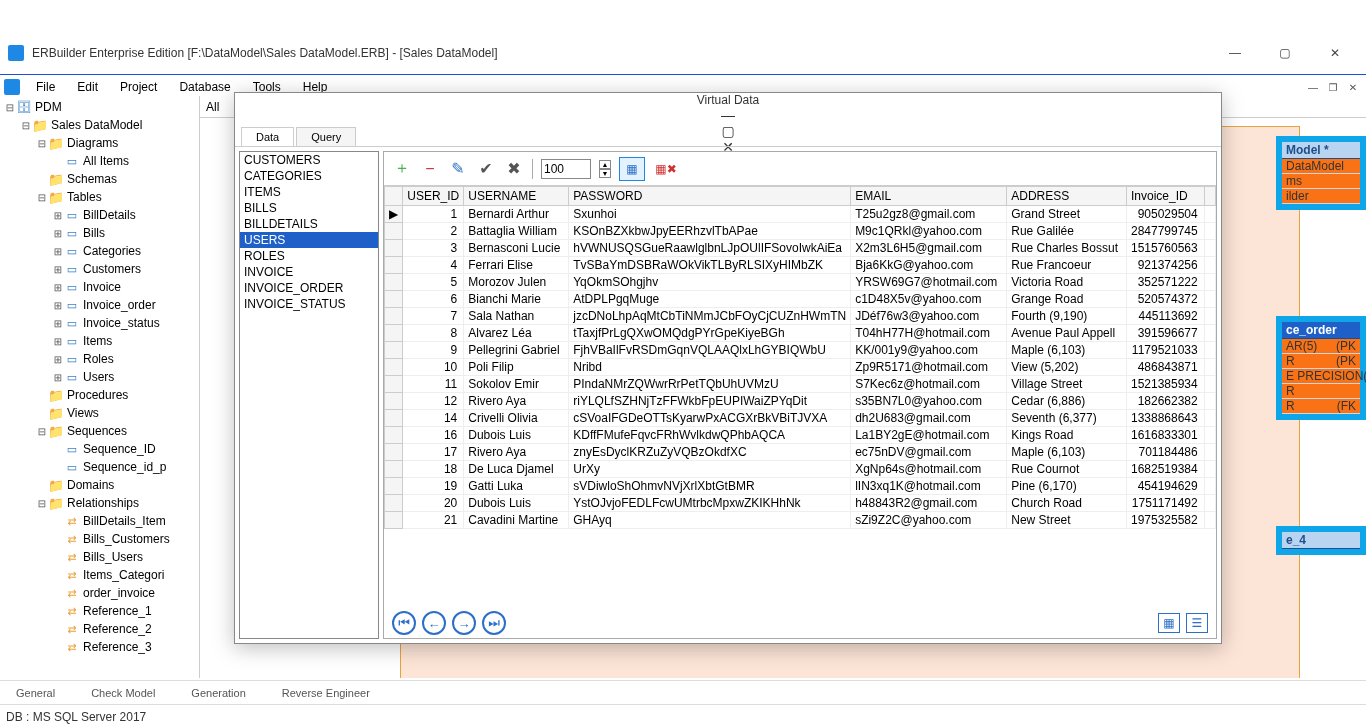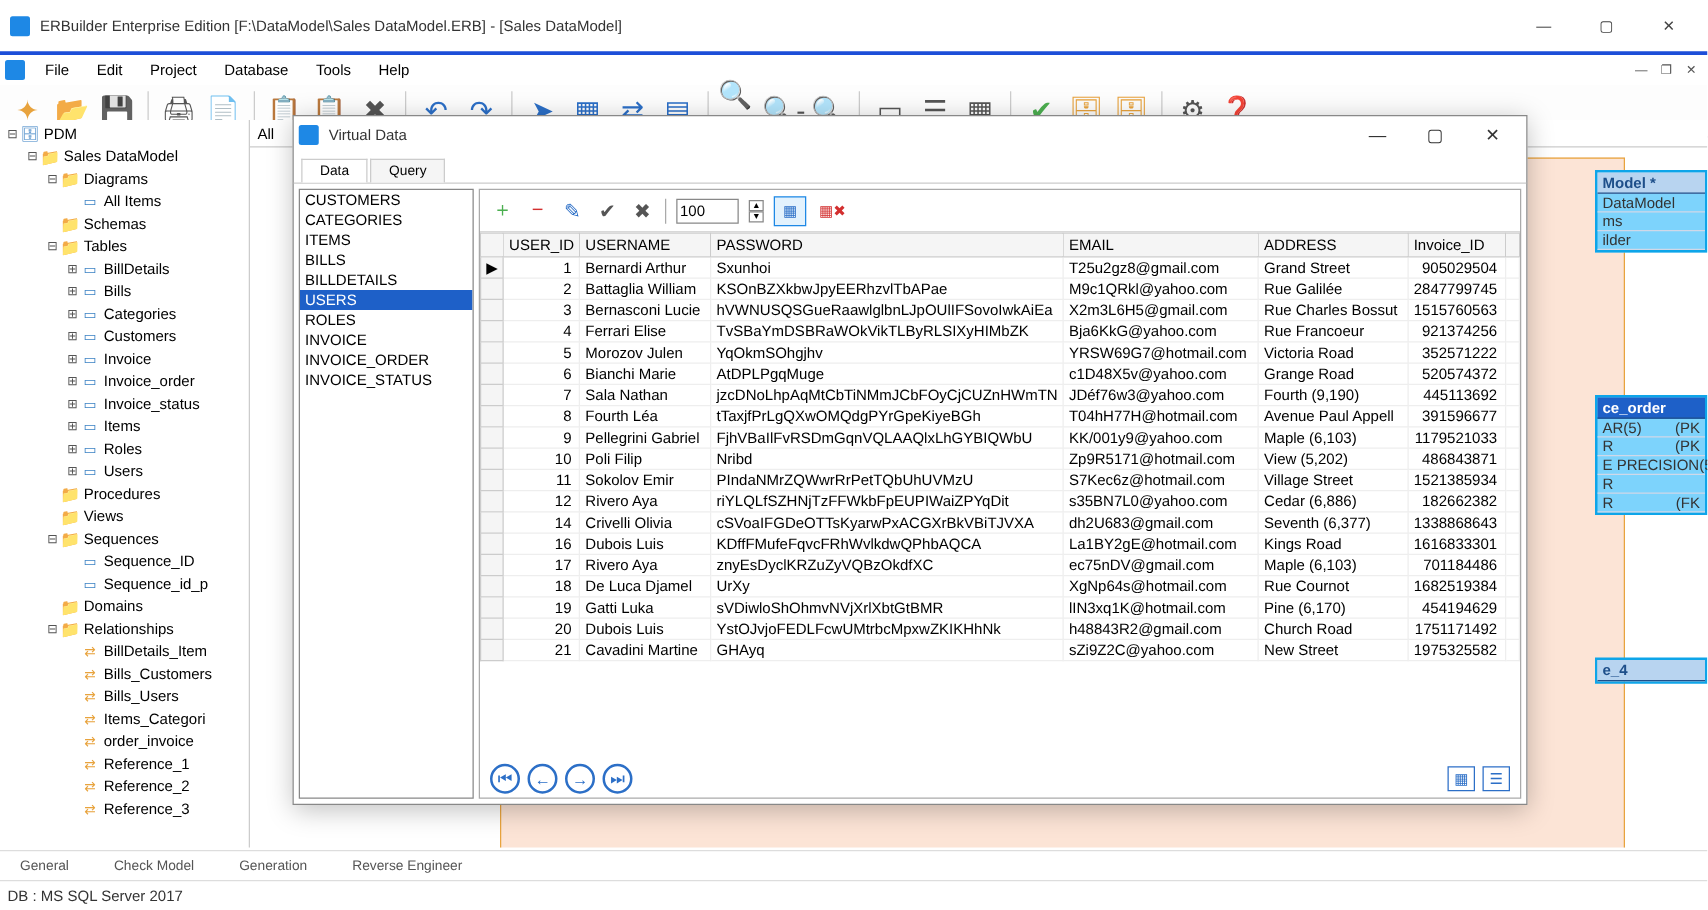--- a/index.html
+++ b/index.html
@@ -1,17 +1,17 @@
 <!DOCTYPE html>
 <html><head>
 <meta charset="utf-8">
 <style>
 * { margin:0; padding:0; box-sizing:border-box; font-family:"Segoe UI",Tahoma,sans-serif; font-size:12px; }
 body { width:1366px; height:728px; background:#fff; overflow:hidden; position:relative; }
-.titlebar { height:44px; background:#fff; display:flex; align-items:center; padding:0 8px; border-bottom:3px solid #1d4ed8; }
+.titlebar { height:44px; background:#fff; display:flex; align-items:center; padding:0 8px; border-bottom:1px solid #1d4ed8;margin-top:31px; }
 .titlebar .app-icon { width:16px; height:16px; background:#1e88e5; border-radius:2px; margin-right:8px; }
 .titlebar .title { flex:1; color:#333; }
 .win-ctrls { display:flex; gap:4px; }
 .win-ctrls span { width:46px; height:24px; display:flex; align-items:center; justify-content:center; color:#444; cursor:pointer; }
 .menubar { height:24px; display:flex; align-items:center; padding:0 4px; gap:2px; background:#fff; }
 .menubar .item { padding:2px 10px; cursor:pointer; }
 .mdi-ctrls { margin-left:auto; display:flex; gap:2px; }
 .mdi-ctrls span { width:18px; height:16px; display:flex; align-items:center; justify-content:center; color:#555; font-size:10px; cursor:pointer; }
 .toolbar { height:42px; display:flex; align-items:center; padding:0 6px; gap:4px; border-bottom:1px solid #ccc; background:#fdfdfd; }
 .toolbar .btn { width:32px; height:32px; display:flex; align-items:center; justify-content:center; cursor:pointer; border-radius:3px; }
@@ -21,27 +21,27 @@
 .tree-pane { width:200px; border-right:1px solid #ccc; overflow:auto; background:#fff; padding:2px 0; }
 .tree-item { display:flex; align-items:center; height:18px; padding-left:4px; white-space:nowrap; cursor:pointer; }
 .tree-item .expander { width:12px; text-align:center; color:#555; font-size:10px; }
 .tree-item .ticon { width:16px; height:14px; margin-right:3px; display:inline-flex; align-items:center; justify-content:center; }
 .folder { color:#e8a33d; font-size:13px; }
 .doc { color:#3b82c4; font-size:11px; }
 .db { color:#3b82c4; font-size:12px; }
 .rel { color:#e8a33d; font-size:11px; }
 .canvas-pane { flex:1; position:relative; background:#fff; overflow:hidden; }
 .topbar { height:22px; border-bottom:1px solid #ccc; display:flex; align-items:center; padding-left:6px; }
-.card { position:absolute; border:2px solid #0ea5e9; background:#7dd3fc; font-size:10px; }
+.card { position:absolute; border:6px solid #0ea5e9; background:#f97316; font-size:10px; }
 .card .hdr { background:#b8d4f0; border-bottom:1px solid #1e4f8a; padding:1px 4px; color:#1e4f8a; font-weight:bold; }
 .card .row { padding:0 4px; border-bottom:1px solid #d0d8e8; color:#333; white-space:nowrap; }
 .pink-block { position:absolute; background:#fce4d6; border:1px solid #e8a33d; }
 
 .vdwin { position:absolute; left:234px; top:92px; width:988px; height:552px; background:#fff; border:1px solid #888; box-shadow:0 4px 20px rgba(0,0,0,0.25); display:flex; flex-direction:column; }
-.vdwin .vdtitle { height:30px; display:flex; align-items:center; padding:0 4px; }
+.vdwin .vdtitle { height:30px; display:flex; align-items:center; padding:0 22px;flex-direction:column; }
 .vdwin .vdtitle .icon { width:16px; height:16px; background:#1e88e5; border-radius:2px; margin-right:8px; }
 .vdwin .vdtitle .txt { flex:1; color:#333; }
 .vdwin .vdtitle .wcbtn { width:46px; height:24px; display:flex; align-items:center; justify-content:center; cursor:pointer; color:#333; font-size:14px; }
 .vdwin .tabs { height:24px; display:flex; align-items:flex-end; padding-left:6px; border-bottom:1px solid #ccc; gap:2px; }
 .vdwin .tab { padding:3px 14px; border:1px solid #ccc; border-bottom:none; background:#f5f5f5; cursor:pointer; font-size:11px; }
 .vdwin .tab.active { background:#fff; }
 .vdwin .body { flex:1; display:flex; overflow:hidden; }
 .vdwin .list { width:140px; border:1px solid #888; margin:4px; overflow:auto; }
 .vdwin .list .li { padding:1px 4px; cursor:pointer; }
 .vdwin .list .li.sel { background:#1e60c8; color:#fff; }
@@ -503,21 +503,21 @@
                 <td class="col-user">Sala Nathan</td>
                 <td class="col-pass">jzcDNoLhpAqMtCbTiNMmJCbFOyCjCUZnHWmTN</td>
                 <td class="col-email">JDéf76w3@yahoo.com</td>
                 <td class="col-addr">Fourth (9,190)</td>
                 <td class="col-inv num">445113692</td>
                 <td></td>
               </tr>
               <tr>
                 <td class="rowsel"></td>
                 <td class="col-uid num">8</td>
-                <td class="col-user">Fourth Léa</td>
+                <td class="col-user">Alvarez Léa</td>
                 <td class="col-pass">tTaxjfPrLgQXwOMQdgPYrGpeKiyeBGh</td>
                 <td class="col-email">T04hH77H@hotmail.com</td>
                 <td class="col-addr">Avenue Paul Appell</td>
                 <td class="col-inv num">391596677</td>
                 <td></td>
               </tr>
               <tr>
                 <td class="rowsel"></td>
                 <td class="col-uid num">9</td>
                 <td class="col-user">Pellegrini Gabriel</td>

